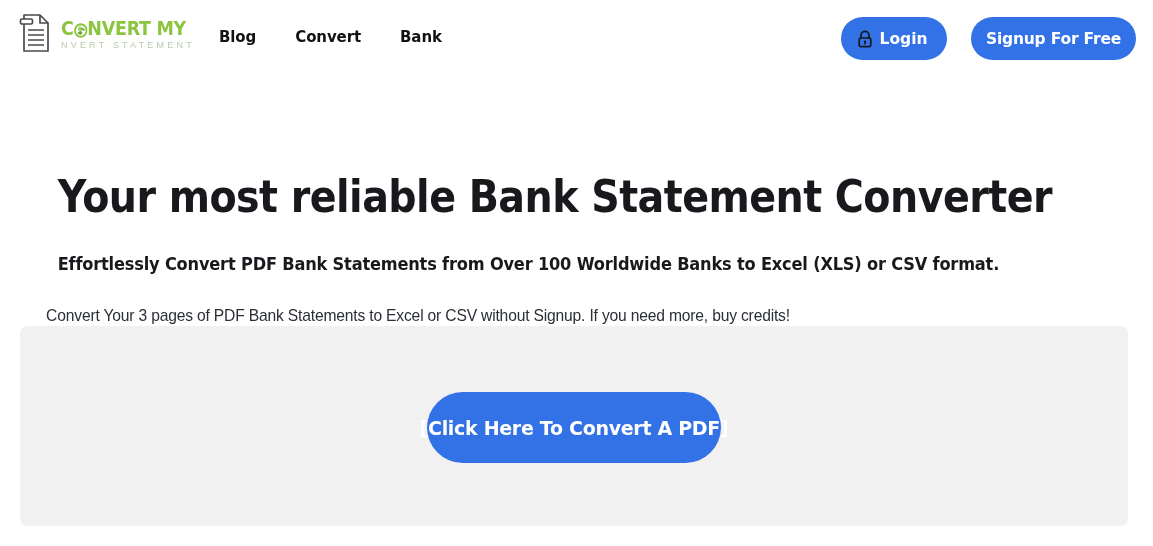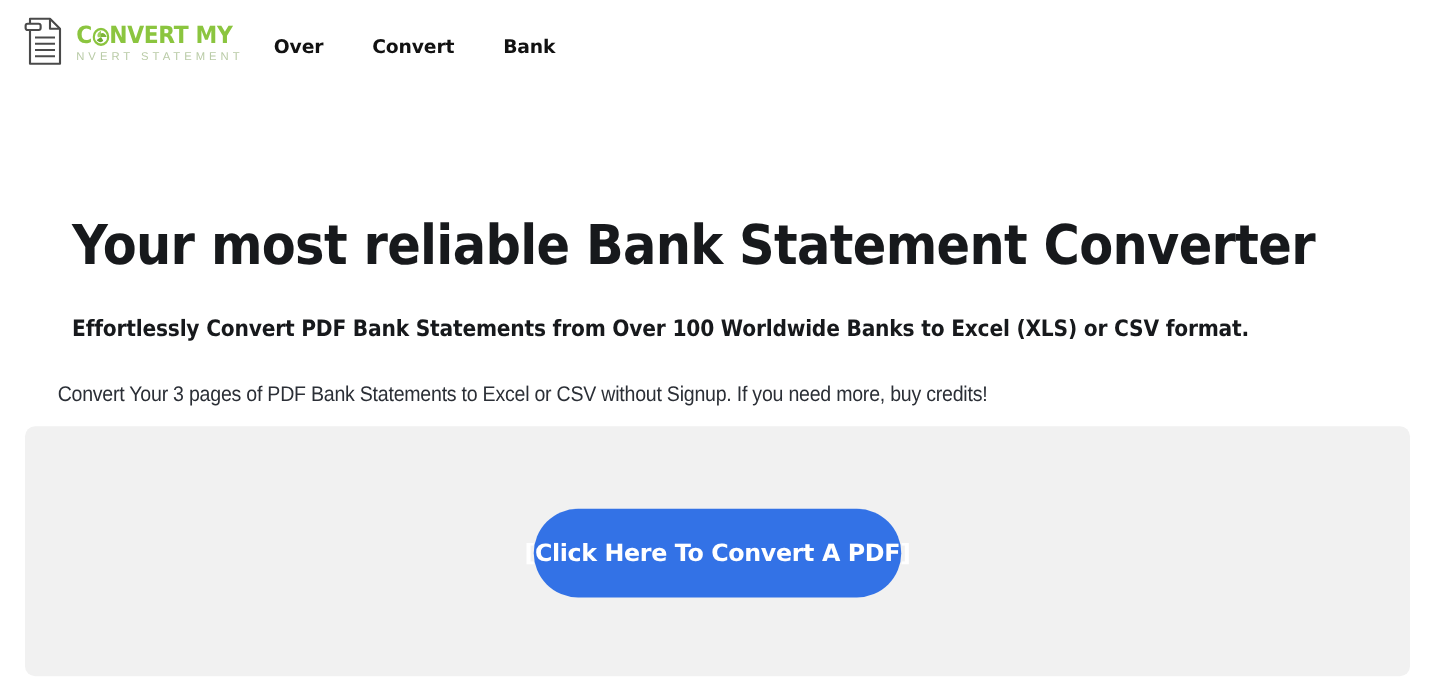--- a/index.html
+++ b/index.html
@@ -194,21 +194,21 @@
     margin-top: 29px;
     letter-spacing: -0.2px;
     transform: scaleX(0.92);
     white-space: nowrap;
   }
 
   
   .convert-panel {
     position: absolute;
     left: 20px;
-    top: 341px;
+    top: 326px;
     width: 1108px;
     height: 200px;
     background: #F1F1F1;
     border-radius: 8px;
     display: flex;
     align-items: flex-start;
     justify-content: center;
   }
 
   .cta-button {
@@ -260,25 +260,42 @@
               <path d="M5 13.4 C7.6 16.6 11.2 16 12.6 13.8 L10 10 Z" fill="#6FA830"></path>
             </svg>
           </span>
           <span>NVERT MY</span>
         </span>
         <span class="brand-sub">NVERT STATEMENT</span>
       </span>
     </a>
 
     <nav class="nav">
-      <a class="nav-link" href="#">Over</a>
+      <a class="nav-link" href="#">Blog</a>
       <a class="nav-link" href="#">Convert</a>
       <a class="nav-link" href="#">Bank</a>
     </nav>
 
+    <div class="header-actions">
+      <button class="btn btn-login">
+        <span class="lock-icon">
+          <svg viewBox="0 0 16 18" width="16" height="18" xmlns="http://www.w3.org/2000/svg">
+            <path d="M4 8 V5.4 A4 4 0 0 1 12 5.4 V8" fill="none" stroke="#15181D" stroke-width="1.7" stroke-linecap="round"></path>
+            <rect x="2.2" y="8" width="11.6" height="8.6" rx="1.6" fill="none" stroke="#15181D" stroke-width="1.7"></rect>
+            <circle cx="8" cy="11.6" r="1.15" fill="#15181D"></circle>
+            <line x1="8" y1="12.1" x2="8" y2="14" stroke="#15181D" stroke-width="1.5" stroke-linecap="round"></line>
+          </svg>
+        </span>
+        <span>Login</span>
+      </button>
+
+      <button class="btn btn-signup">
+        <span>Signup For Free</span>
+      </button>
+    </div>
   </div>
 
   <div class="hero">
     <h1 class="hero-title">Your most reliable Bank Statement Converter</h1>
     <p class="hero-sub">Effortlessly Convert PDF Bank Statements from Over 100 Worldwide Banks to Excel (XLS) or CSV format.</p>
     <p class="hero-note">Convert Your 3 pages of PDF Bank Statements to Excel or CSV without Signup. If you need more, buy credits!</p>
   </div>
 
   <div class="convert-panel">
     <button class="cta-button">

